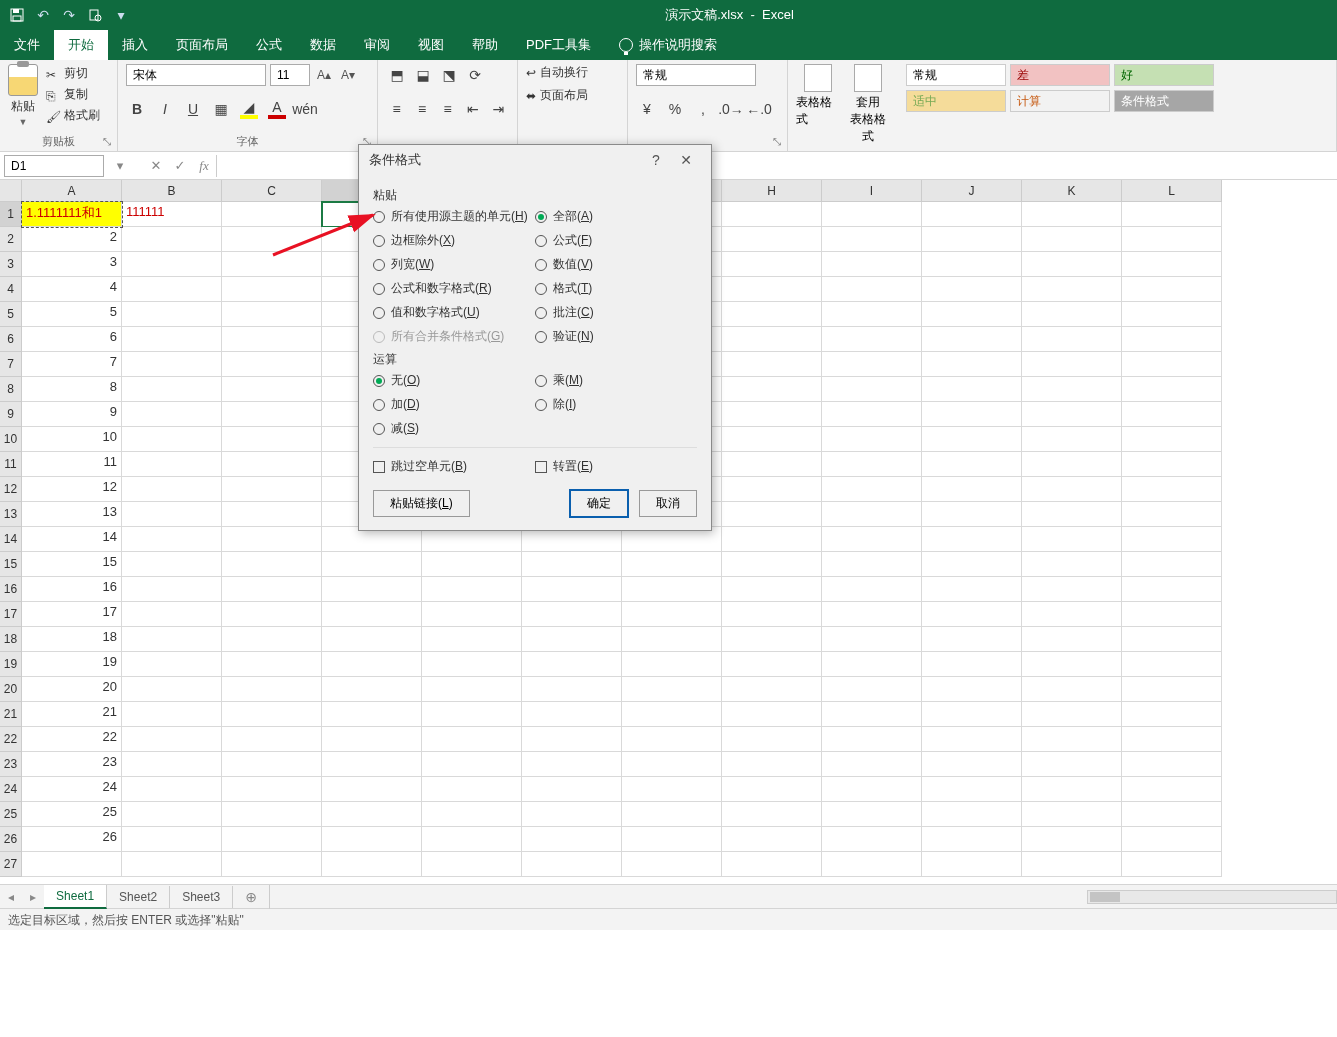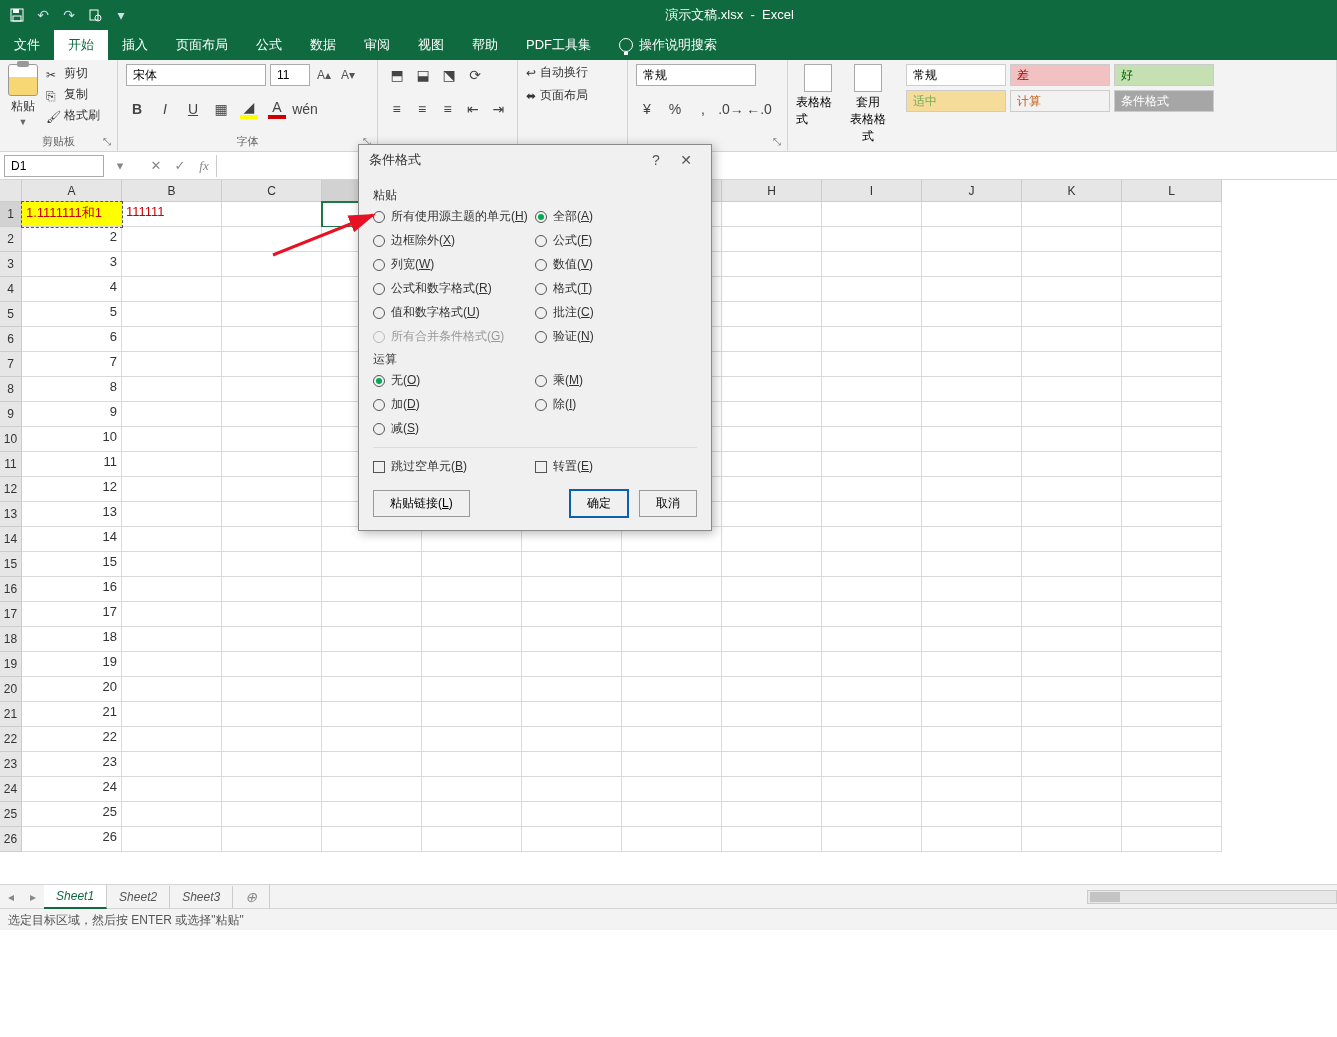--- a/index.html
+++ b/index.html
@@ -110,21 +110,21 @@
 .dlg-fbtn { padding: 4px 16px; border: 1px solid #999; background: #f0f0f0; cursor: pointer; font-size: 12px; }
 .dlg-fbtn.primary { border: 2px solid #0a5fae; }
 .u { text-decoration: underline; }
 
 
 .arrow { position: absolute; pointer-events: none; }
 
 
 .sheettabs { height: 24px; background: #f3f3f3; border-top: 1px solid #d4d4d4; display: flex; align-items: center; font-size: 12px; }
 .sheettabs .nav { padding: 0 8px; color: #888; cursor: pointer; }
-.sheettab { padding: 4px 12px; border-right: 1px solid #ccc; cursor: pointer; color: #555; font-style: italic; }
+.sheettab { padding: 4px 12px; border-right: 1px solid #ccc; cursor: pointer; color: #555; }
 .sheettab.active { background: #fff; border-bottom: 2px solid #0f6b3f; color: #0f6b3f; }
 .sheettab.add { font-size: 14px; color: #888; }
 .sheettabs .hscroll { margin-left: auto; width: 250px; height: 14px; background: #e8e8e8; border: 1px solid #ccc; position: relative; }
 .sheettabs .hscroll .thumb { position: absolute; left: 2px; top: 1px; width: 30px; height: 10px; background: #c4c4c4; }
 
 
 .status { height: 22px; background: #f3f3f3; border-top: 1px solid #d4d4d4; font-size: 12px; color: #555; padding: 3px 8px; }
 </style>
 </head>
 <body>
@@ -717,20 +717,35 @@
         <div class="cell" style="width: 100px;"></div>
         <div class="cell" style="width: 100px;"></div>
         <div class="cell" style="width: 100px;"></div>
         <div class="cell" style="width: 100px;"></div>
         <div class="cell" style="width: 100px;"></div>
         <div class="cell" style="width: 100px;"></div>
         <div class="cell" style="width: 100px;"></div>
         <div class="cell" style="width: 100px;"></div>
         <div class="cell" style="width: 100px;"></div>
       </div>
+      <div class="grid-row">
+        <div class="rowhdr">27</div>
+        <div class="cell" style="width: 100px;"></div>
+        <div class="cell" style="width: 100px;"></div>
+        <div class="cell" style="width: 100px;"></div>
+        <div class="cell" style="width: 100px;"></div>
+        <div class="cell" style="width: 100px;"></div>
+        <div class="cell" style="width: 100px;"></div>
+        <div class="cell" style="width: 100px;"></div>
+        <div class="cell" style="width: 100px;"></div>
+        <div class="cell" style="width: 100px;"></div>
+        <div class="cell" style="width: 100px;"></div>
+        <div class="cell" style="width: 100px;"></div>
+        <div class="cell" style="width: 100px;"></div>
+      </div>
     </div>
 </div>
 
 <div class="dialog">
   <div class="dlg-title">
     <span>条件格式</span>
     <span class="dlg-sp"></span>
     <span class="dlg-btn">?</span>
     <span class="dlg-btn">✕</span>
   </div>

